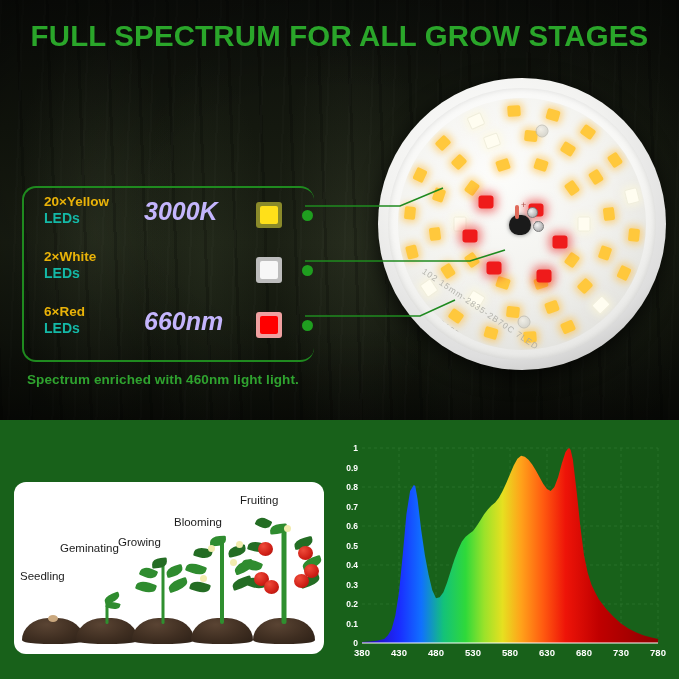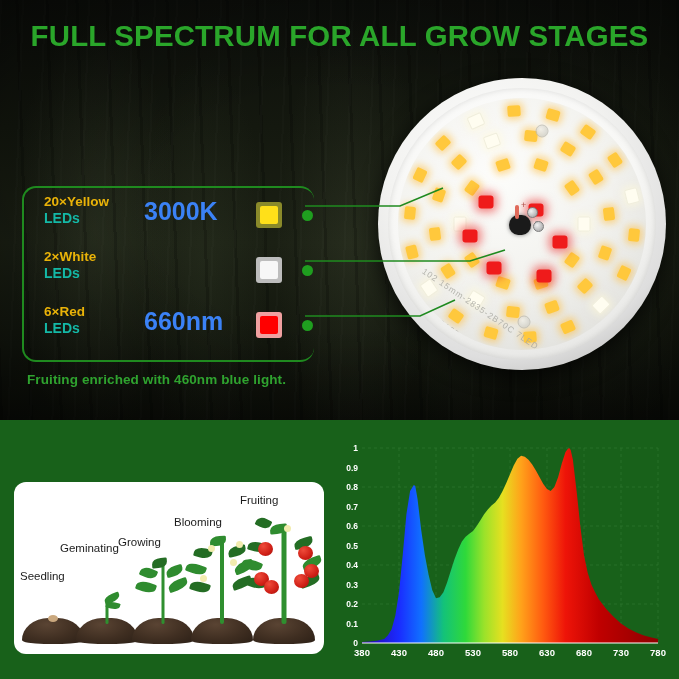--- a/index.html
+++ b/index.html
@@ -62,22 +62,22 @@
     font-size:8.5px;letter-spacing:1px;opacity:.85;transform:rotate(34deg);transform-origin:0 0;
     white-space:nowrap;font-family:"Liberation Sans",sans-serif;}
 
   
   .legend-box{position:absolute;left:22px;top:186px;width:290px;height:172px;
     border:2px solid #1f8a1f;border-radius:14px;border-right:none;}
   .legend-row{position:absolute;left:0;width:290px;height:52px;}
   .lr-label{position:absolute;left:20px;top:-2px;color:#eab308;font-size:13.5px;font-weight:bold;
     line-height:15px;white-space:nowrap;}
   .lr-sub{position:absolute;left:20px;top:14px;color:#14b8a6;font-size:14px;font-weight:bold;line-height:16px;}
-  .lr-value{position:absolute;left:120px;top:2px;color:#3b82f6;font-size:25px;font-weight:bold;
-    line-height:27px;white-space:nowrap;}
+  .lr-value{position:absolute;left:120px;top:2px;color:#c4b5fd;font-size:25px;font-weight:bold;
+    line-height:27px;white-space:nowrap;font-style:italic;}
   .swatch{position:absolute;left:232px;top:6px;width:26px;height:26px;border-radius:3px;}
   .swatch i{position:absolute;left:4px;top:4px;right:4px;bottom:4px;border-radius:2px;display:block;}
   .dot{position:absolute;left:278px;top:14px;width:11px;height:11px;border-radius:50%;background:#1f9e1f;}
 
   .connector{position:absolute;left:0;top:0;width:679px;height:420px;pointer-events:none;}
 
   .tagline{position:absolute;left:27px;top:372px;color:#2fa32f;font-size:13.5px;font-weight:bold;
     letter-spacing:.1px;white-space:nowrap;}
 
   
@@ -218,21 +218,21 @@
     </div>
 
     <svg class="connector" viewBox="0 0 679 420">
       <g stroke="#1f8a1f" stroke-width="1.6" fill="none">
         <path d="M305,206 L400,206 L443,188"></path>
         <path d="M305,261 L470,261 L505,250"></path>
         <path d="M305,316 L420,316 L455,300"></path>
       </g>
     </svg>
 
-    <div class="tagline">Fruiting enriched with 460nm blue light.</div>
+    <div class="tagline">Spectrum enriched with 460nm light light.</div>
   </div>
 
   <div class="bottom-panel">
 
     <div class="stages">
 
       <div class="stage" style="left:8px;width:62px;height:40px">
         <div class="mound"></div>
         <div class="cap" style="bottom:22px"></div>
       </div>

